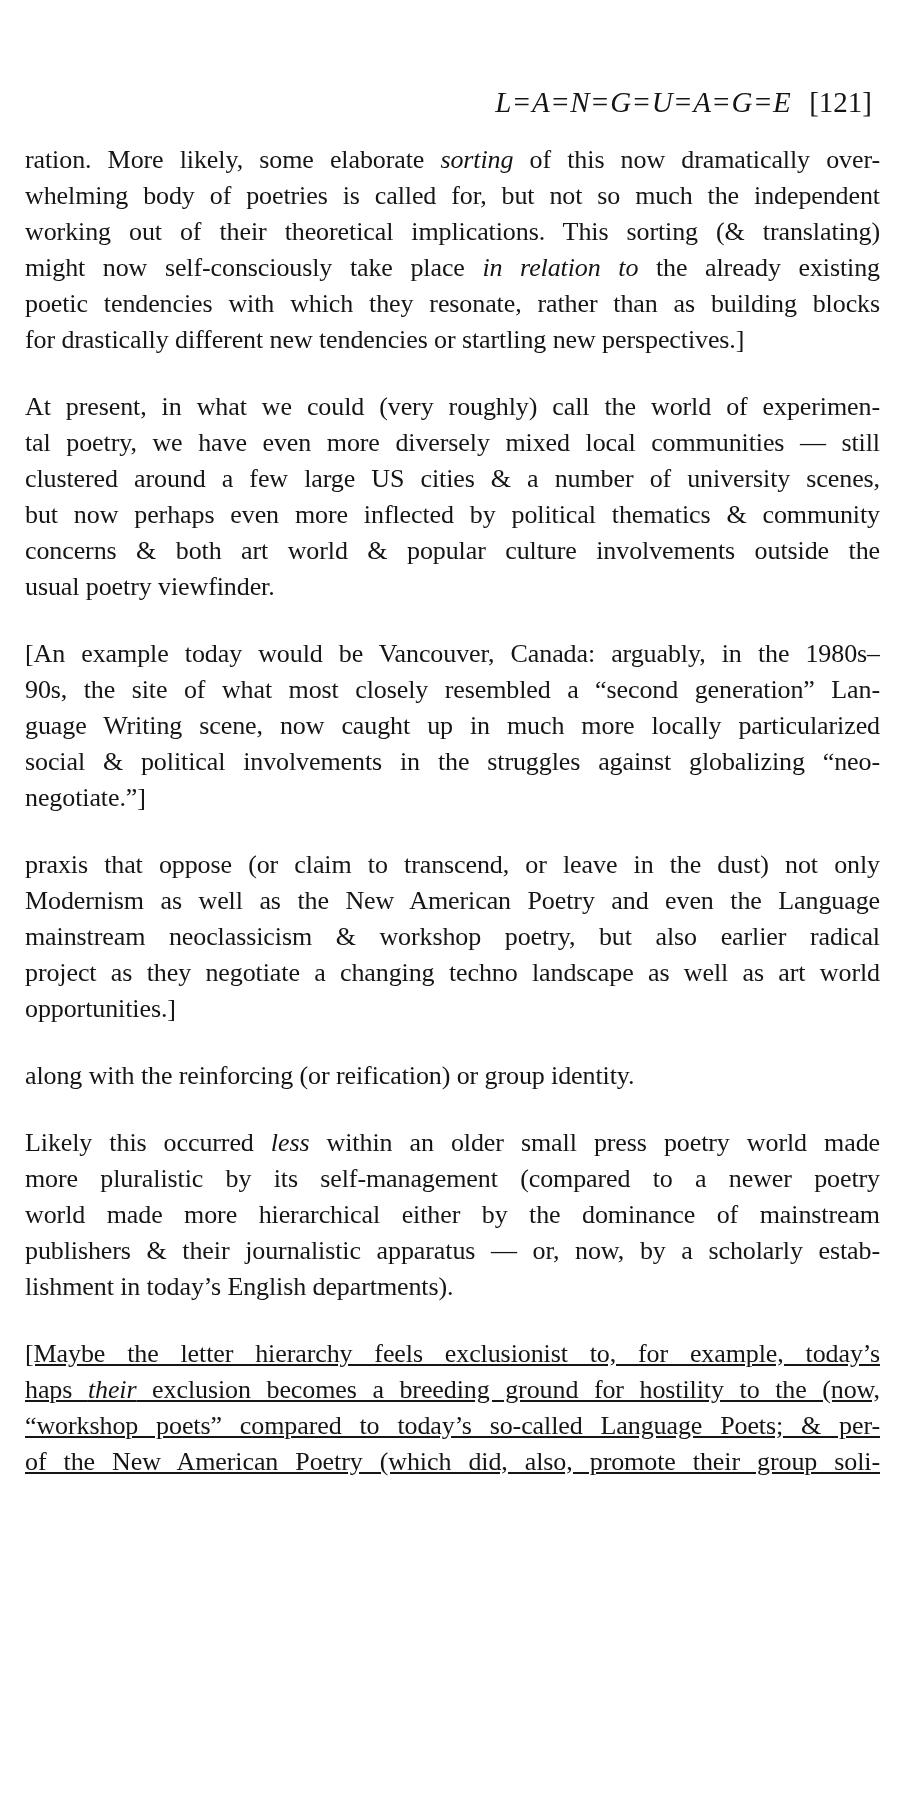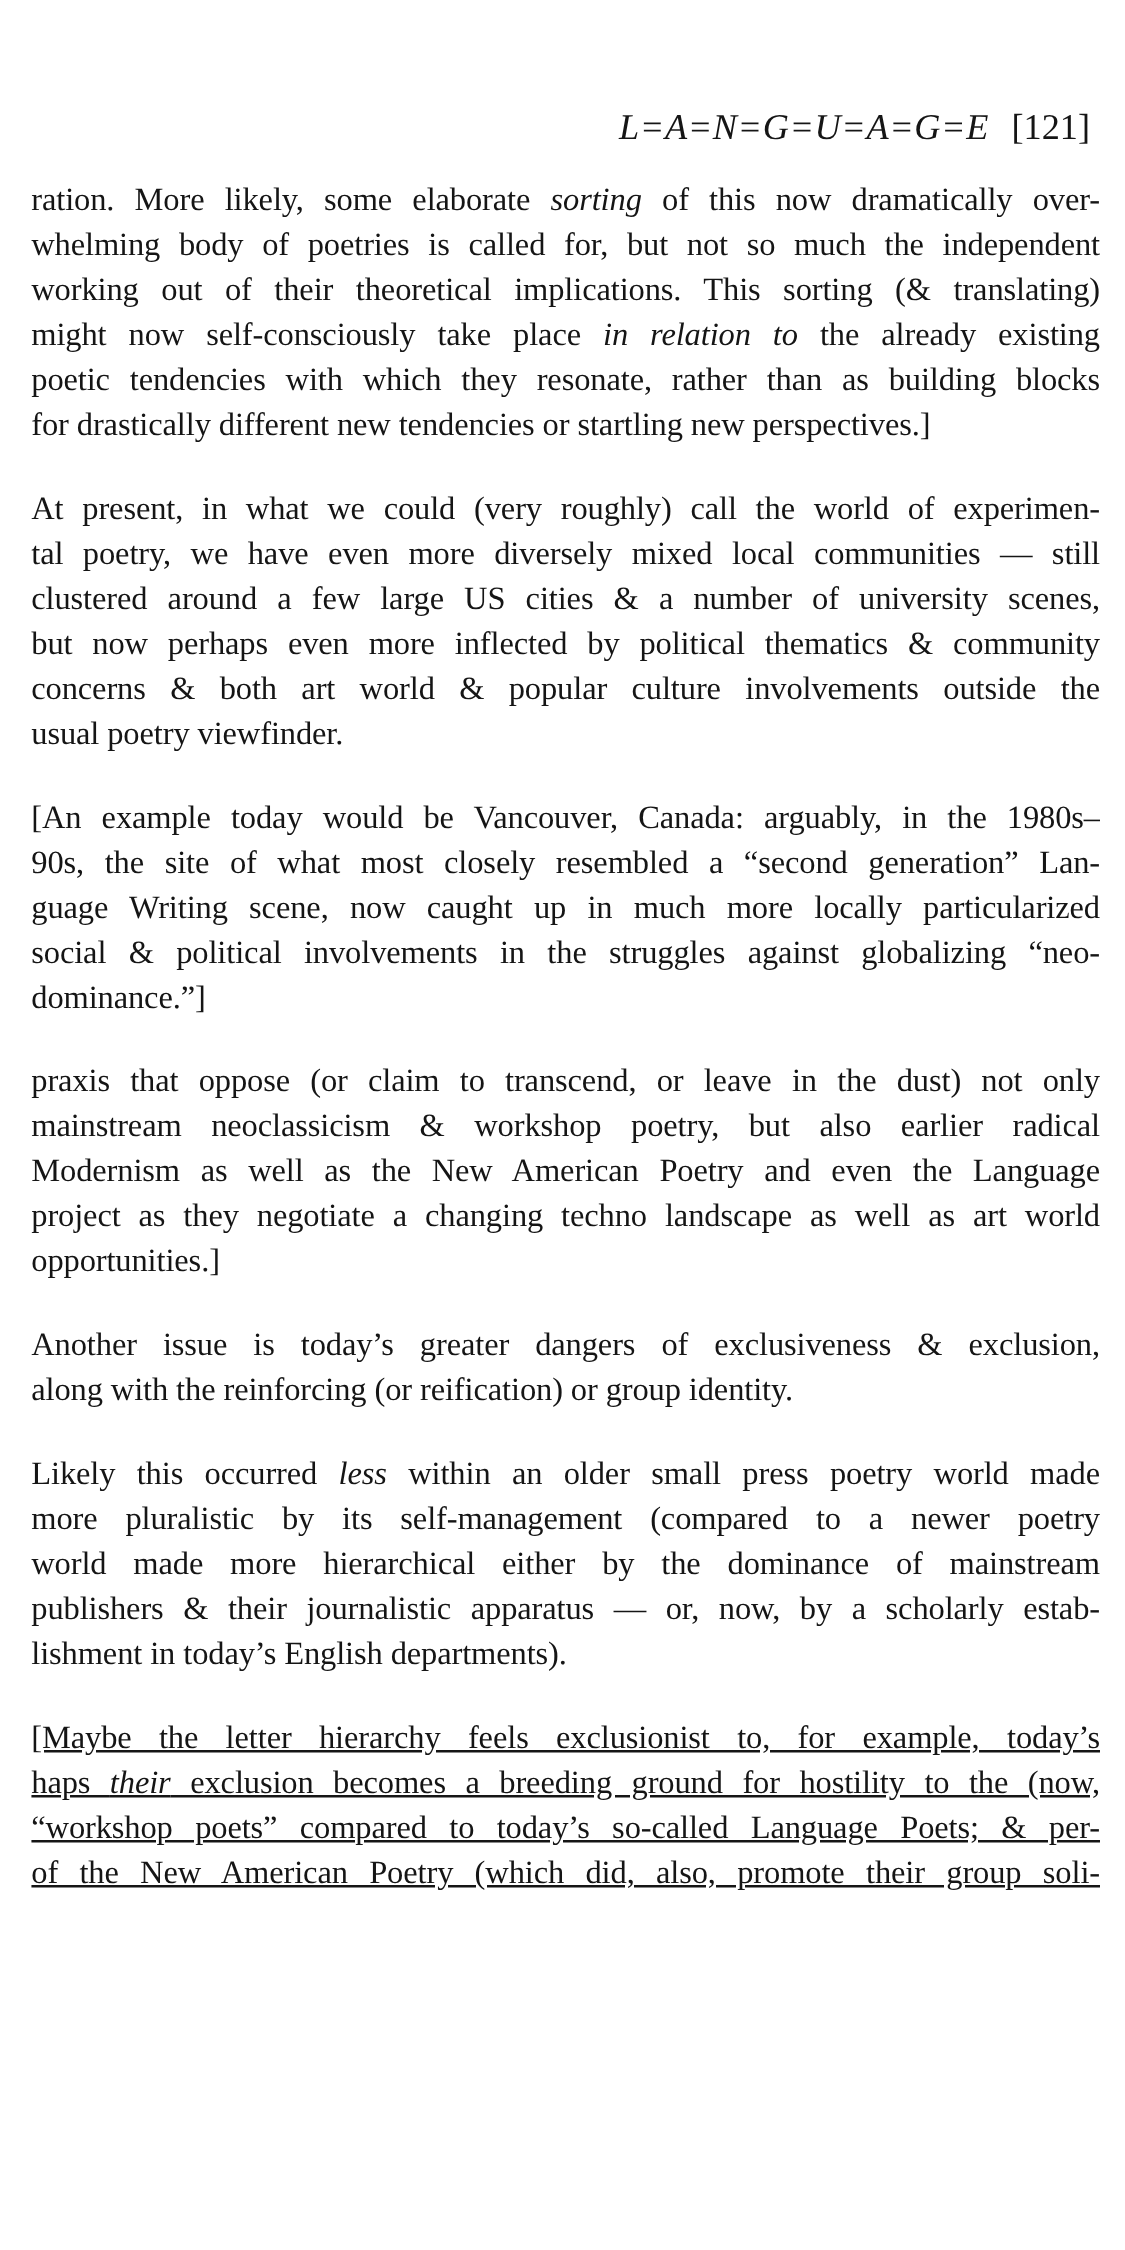--- a/index.html
+++ b/index.html
@@ -71,31 +71,30 @@
         <div class="line"><span>clustered around a few large US cities &amp; a number of university scenes,</span></div>
         <div class="line"><span>but now perhaps even more inflected by political thematics &amp; community</span></div>
         <div class="line"><span>concerns &amp; both art world &amp; popular culture involvements outside the</span></div>
         <div class="line last"><span>usual poetry viewfinder.</span></div>
       </div>
       <div class="paragraph">
         <div class="line"><span>[An example today would be Vancouver, Canada: arguably, in the 1980s–</span></div>
         <div class="line"><span>90s, the site of what most closely resembled a “second generation” Lan-</span></div>
         <div class="line"><span>guage Writing scene, now caught up in much more locally particularized</span></div>
         <div class="line"><span>social &amp; political involvements in the struggles against globalizing “neo-</span></div>
-        <div class="line last"><span>dominance.”]</span></div>
+        <div class="line last"><span>negotiate.”]</span></div>
       </div>
       <div class="paragraph">
         <div class="line"><span>praxis that oppose (or claim to transcend, or leave in the dust) not only</span></div>
+        <div class="line"><span>Modernism as well as the New American Poetry and even the Language</span></div>
         <div class="line"><span>mainstream neoclassicism &amp; workshop poetry, but also earlier radical</span></div>
-        <div class="line"><span>Modernism as well as the New American Poetry and even the Language</span></div>
         <div class="line"><span>project as they negotiate a changing techno landscape as well as art world</span></div>
         <div class="line last"><span>opportunities.]</span></div>
       </div>
       <div class="paragraph">
-        <div class="line"><span>Another issue is today’s greater dangers of exclusiveness &amp; exclusion,</span></div>
         <div class="line last"><span>along with the reinforcing (or reification) or group identity.</span></div>
       </div>
       <div class="paragraph">
         <div class="line"><span>Likely this occurred </span><em>less</em><span> within an older small press poetry world made</span></div>
         <div class="line"><span>more pluralistic by its self-management (compared to a newer poetry</span></div>
         <div class="line"><span>world made more hierarchical either by the dominance of mainstream</span></div>
         <div class="line"><span>publishers &amp; their journalistic apparatus — or, now, by a scholarly estab-</span></div>
         <div class="line last"><span>lishment in today’s English departments).</span></div>
       </div>
       <div class="paragraph">

